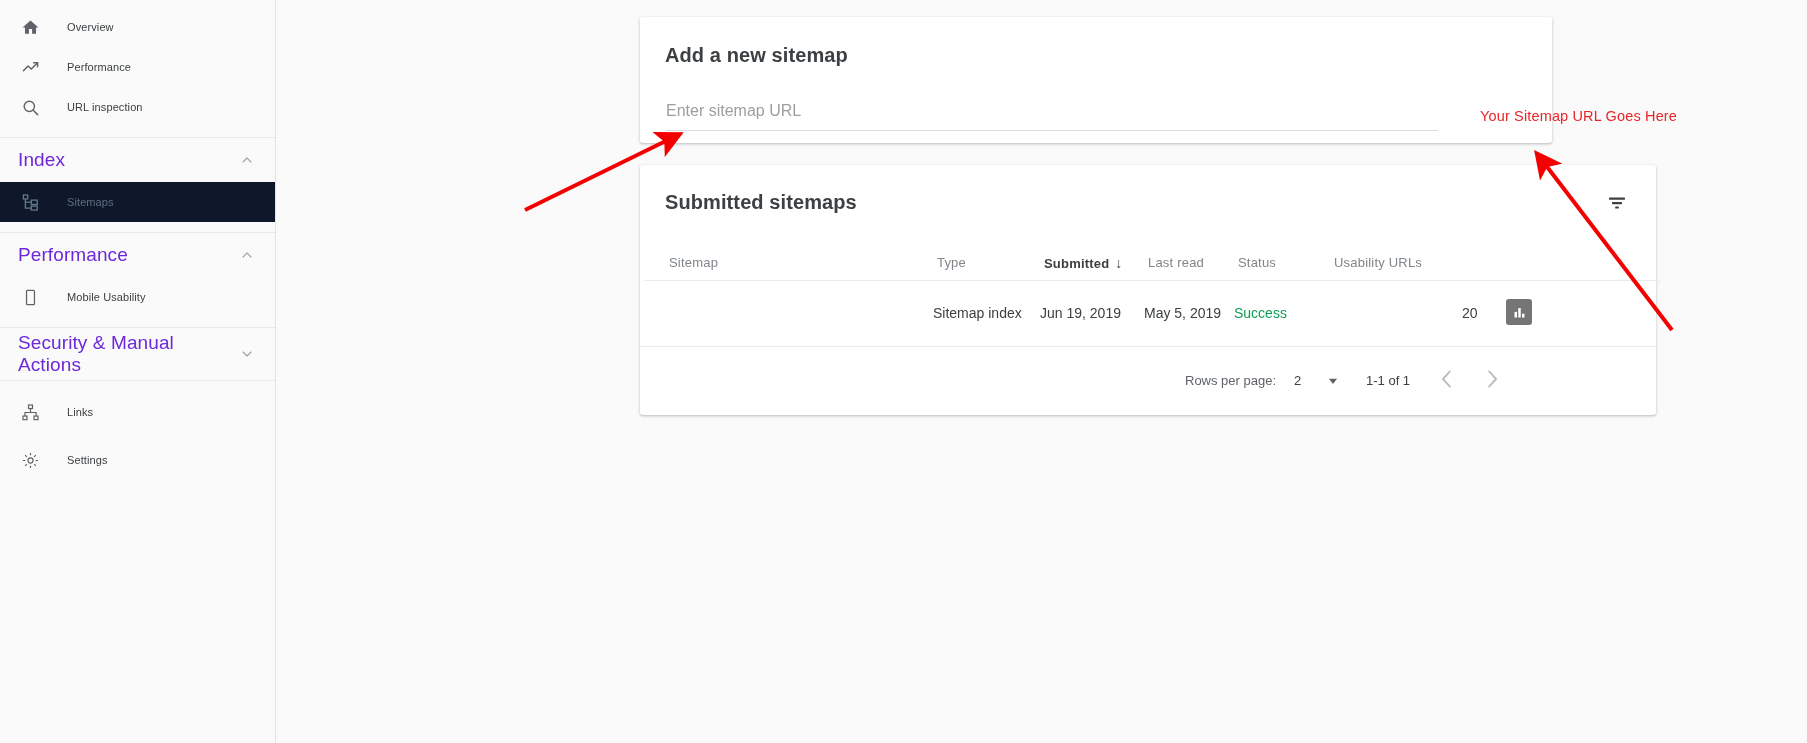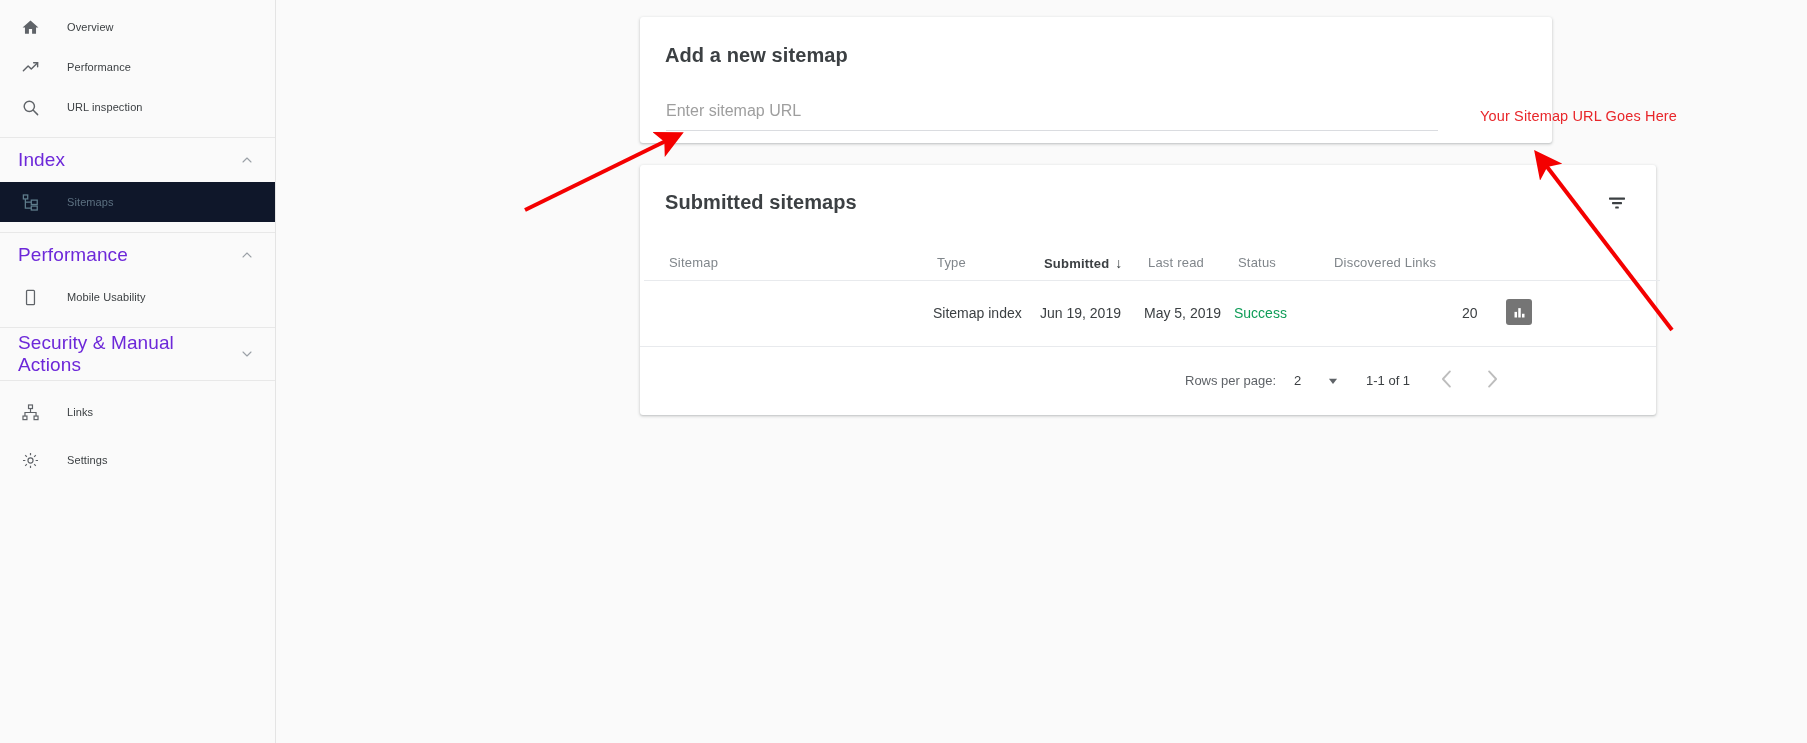--- a/index.html
+++ b/index.html
@@ -312,21 +312,21 @@
           <rect x="10.2" y="15.4" width="3.6" height="2.2" rx="0.6"></rect>
         </svg>
     </div>
 
     <div class="table-head">
       <div class="th" style="left:25px">Sitemap</div>
       <div class="th" style="left:293px">Type</div>
       <div class="th sorted" style="left:400px"><span>Submitted</span><span class="sortarrow">↓</span></div>
       <div class="th" style="left:504px">Last read</div>
       <div class="th" style="left:594px">Status</div>
-      <div class="th" style="left:690px">Discovered Links</div>
+      <div class="th" style="left:690px">Usability URLs</div>
     </div>
 
     <div class="table-row">
       <div class="td" style="left:25px"></div>
       <div class="td" style="left:293px">Sitemap index</div>
       <div class="td" style="left:400px">Jun 19, 2019</div>
       <div class="td" style="left:504px">May 5, 2019</div>
       <div class="td success" style="left:594px">Success</div>
       <div class="td" style="left:822px">20</div>
       <div id="row-chart-icon">

